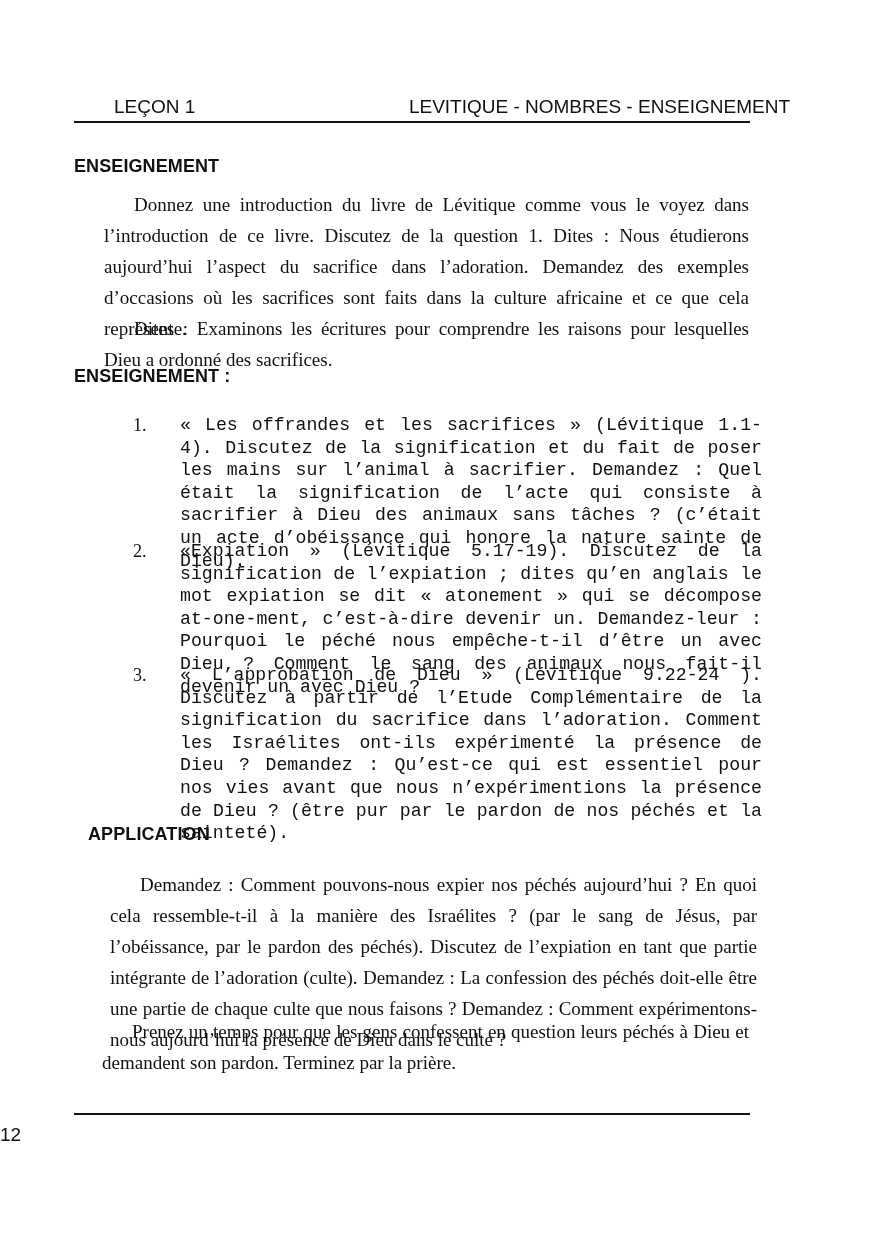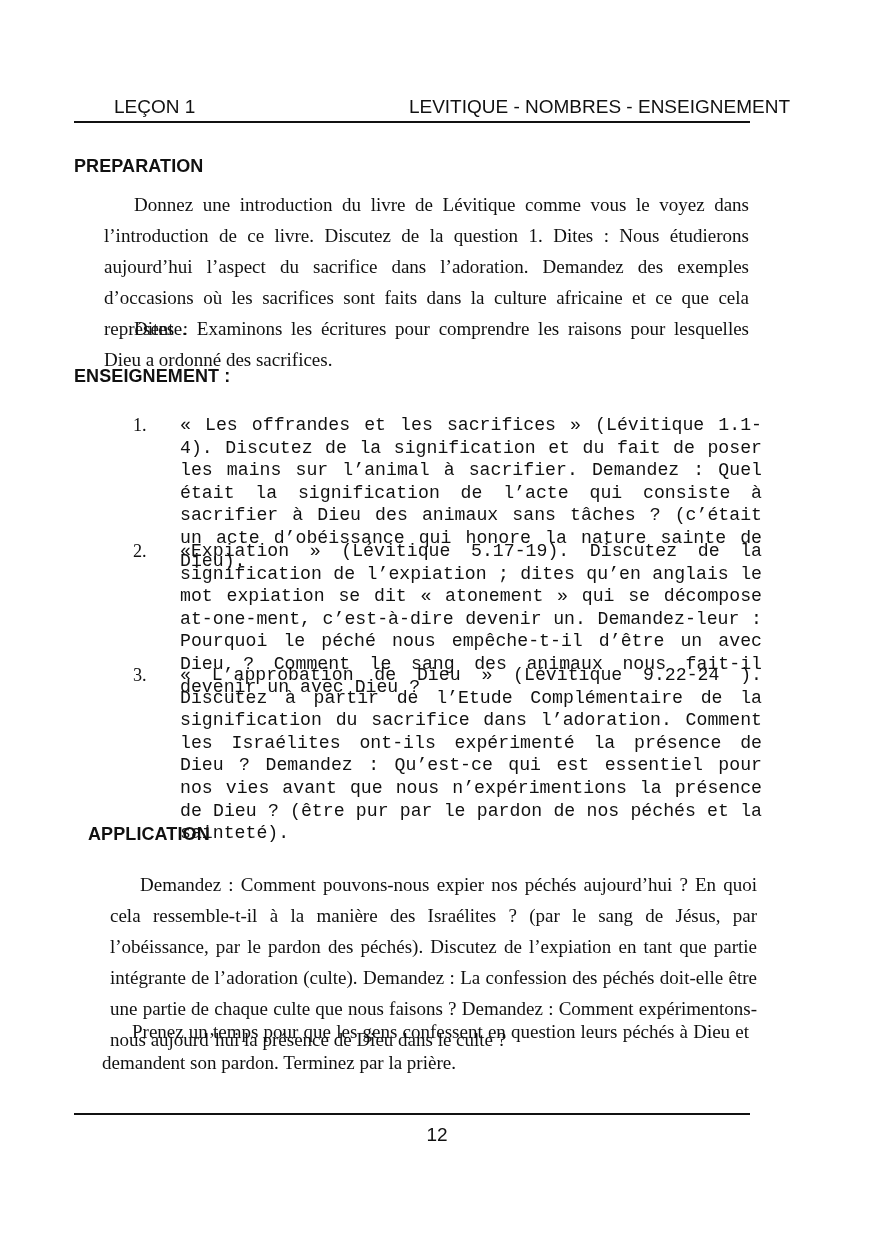--- a/index.html
+++ b/index.html
@@ -9,34 +9,34 @@
     .header-left { position: absolute; left: 0; top: 0; }
     .header-right { position: absolute; right: 0; top: 0; }
     .rule-top { position: absolute; left: 74px; top: 121px; width: 676px; height: 0; border-top: 2.5px solid #111; }
     .rule-bottom { position: absolute; left: 74px; top: 1113px; width: 676px; height: 0; border-top: 2.5px solid #111; }
     .section-head { position: absolute; font-family: "Liberation Sans", sans-serif; font-weight: bold; font-size: 18px; letter-spacing: 0.1px; }
     .para { position: absolute; font-family: "Liberation Serif", serif; font-size: 19px; line-height: 31px; text-align: justify; }
     .para .indent { display: inline-block; width: 30px; }
     .item { position: absolute; left: 133px; width: 616px; font-family: "Liberation Serif", serif; font-size: 18.2px; line-height: 22.6px; }
     .item .num { position: absolute; left: 0; top: 0; }
     .item .body { position: absolute; left: 47px; width: 582px; text-align: justify; font-family: Liberation Mono, monospace; }
-    .page-number { position: absolute; left: 0; top: 1124px; width: 874px; text-align: center; font-family: "Liberation Sans", sans-serif; font-size: 19px; }
+    .page-number { position: absolute; left: 0; top: 1124px; width: 874px; font-family: "Liberation Sans", sans-serif; font-size: 19px; }
   </style>
 </head>
 <body>
 
 <div class="page">
 
   <div class="header">
     <span class="header-left">LEÇON 1</span>
     <span class="header-right">LEVITIQUE - NOMBRES - ENSEIGNEMENT</span>
   </div>
   <div class="rule-top"></div>
 
-  <div class="section-head" style="left:74px; top:156px;">PREPARATION</div>
+  <div class="section-head" style="left:74px; top:156px;">ENSEIGNEMENT</div>
   <div class="para" style="left:104px; top:189px; width:645px;">
     <span class="indent"></span><span>Donnez une introduction du livre de Lévitique comme vous le voyez dans l’introduction de ce livre. Discutez de la question 1. Dites : Nous étudierons aujourd’hui l’aspect du sacrifice dans l’adoration. Demandez des exemples d’occasions où les sacrifices sont faits dans la culture africaine et ce que cela représente.</span>
   </div>
   <div class="para" style="left:104px; top:313px; width:645px;">
     <span class="indent"></span><span>Dites : Examinons les écritures pour comprendre les raisons pour lesquelles Dieu a ordonné des sacrifices.</span>
   </div>
 
   <div class="section-head" style="left:74px; top:366px;">ENSEIGNEMENT :</div>
 
   <div class="item" style="top:414px;">

